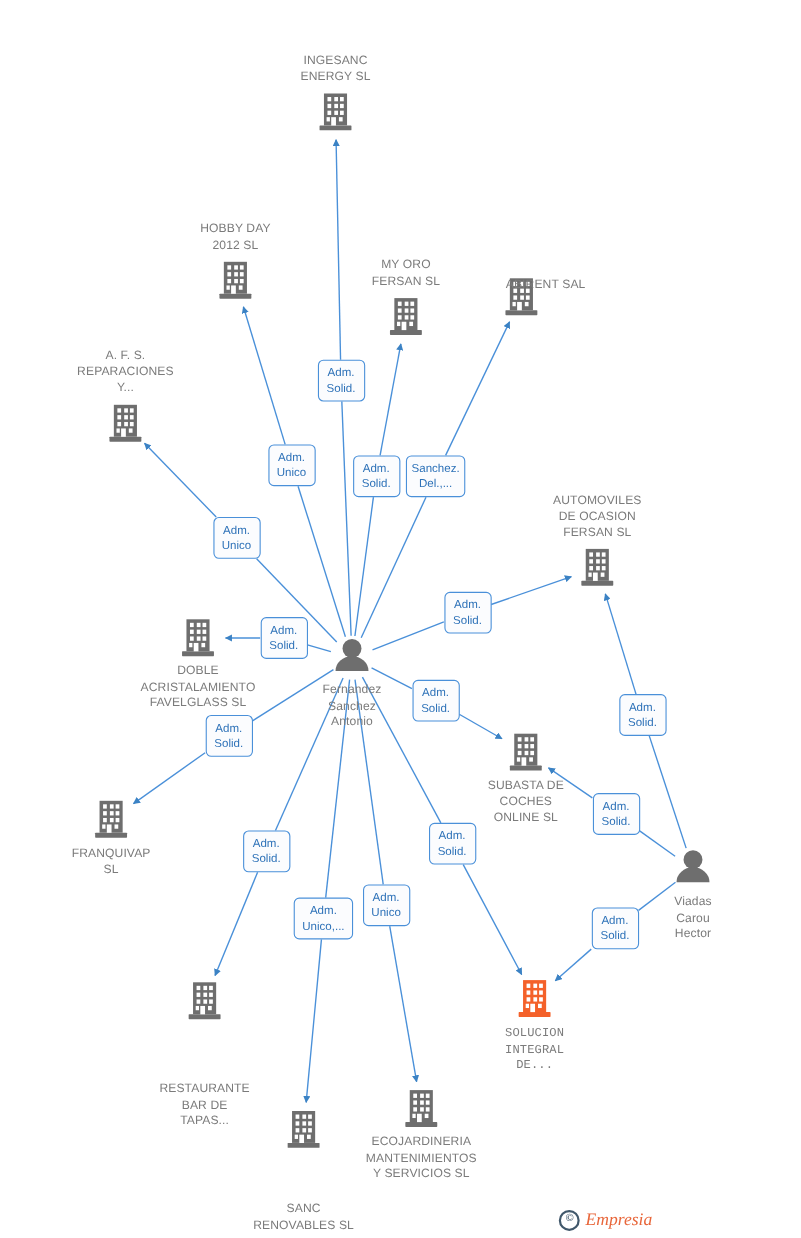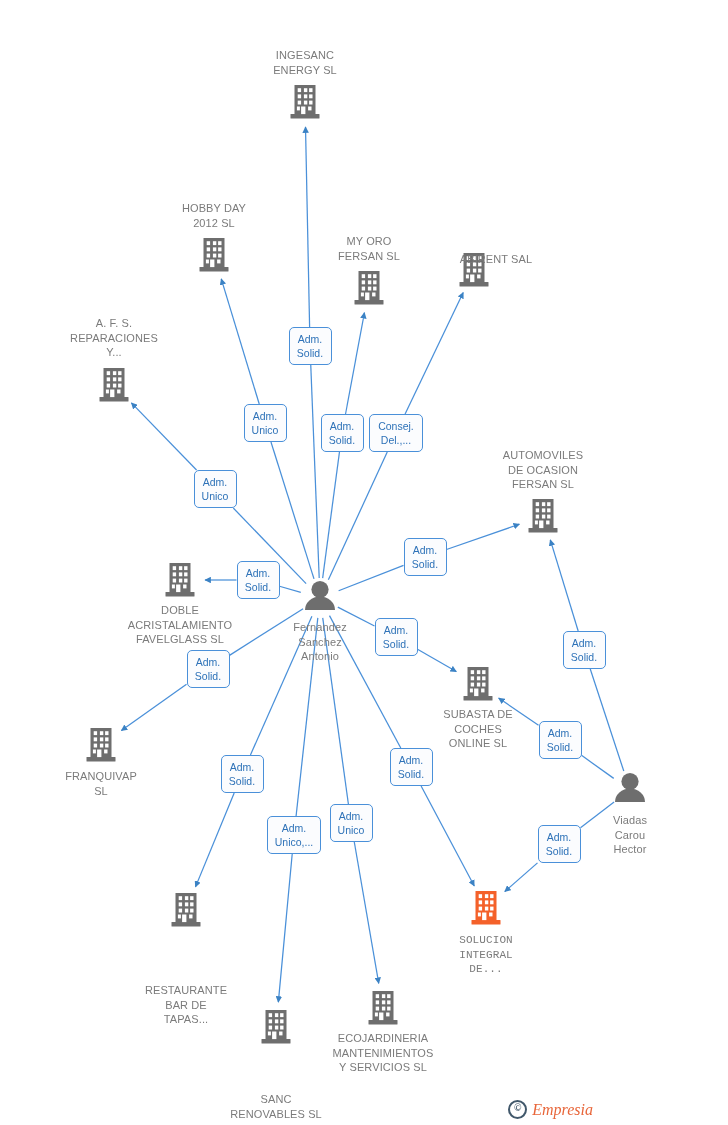--- a/index.html
+++ b/index.html
@@ -390,21 +390,21 @@
 MANTENIMIENTOS
 Y SERVICIOS SL</div>
     </div>
   <div id="edge-label-layer">
       <div class="edge-label" style="left: 288.5px; top: 327px; width: 43px; height: 38px;">Adm.
 Solid.</div>
       <div class="edge-label" style="left: 243.5px; top: 404px; width: 43px; height: 38px;">Adm.
 Unico</div>
       <div class="edge-label" style="left: 320.5px; top: 414px; width: 43px; height: 38px;">Adm.
 Solid.</div>
-      <div class="edge-label" style="left: 369px; top: 414px; width: 54px; height: 38px;">Consej.
+      <div class="edge-label" style="left: 369px; top: 414px; width: 54px; height: 38px;">Sanchez.
 Del.,...</div>
       <div class="edge-label" style="left: 193.5px; top: 470px; width: 43px; height: 38px;">Adm.
 Unico</div>
       <div class="edge-label" style="left: 403.5px; top: 538px; width: 43px; height: 38px;">Adm.
 Solid.</div>
       <div class="edge-label" style="left: 236.5px; top: 561px; width: 43px; height: 38px;">Adm.
 Solid.</div>
       <div class="edge-label" style="left: 374.5px; top: 618px; width: 43px; height: 38px;">Adm.
 Solid.</div>
       <div class="edge-label" style="left: 186.5px; top: 650px; width: 43px; height: 38px;">Adm.

